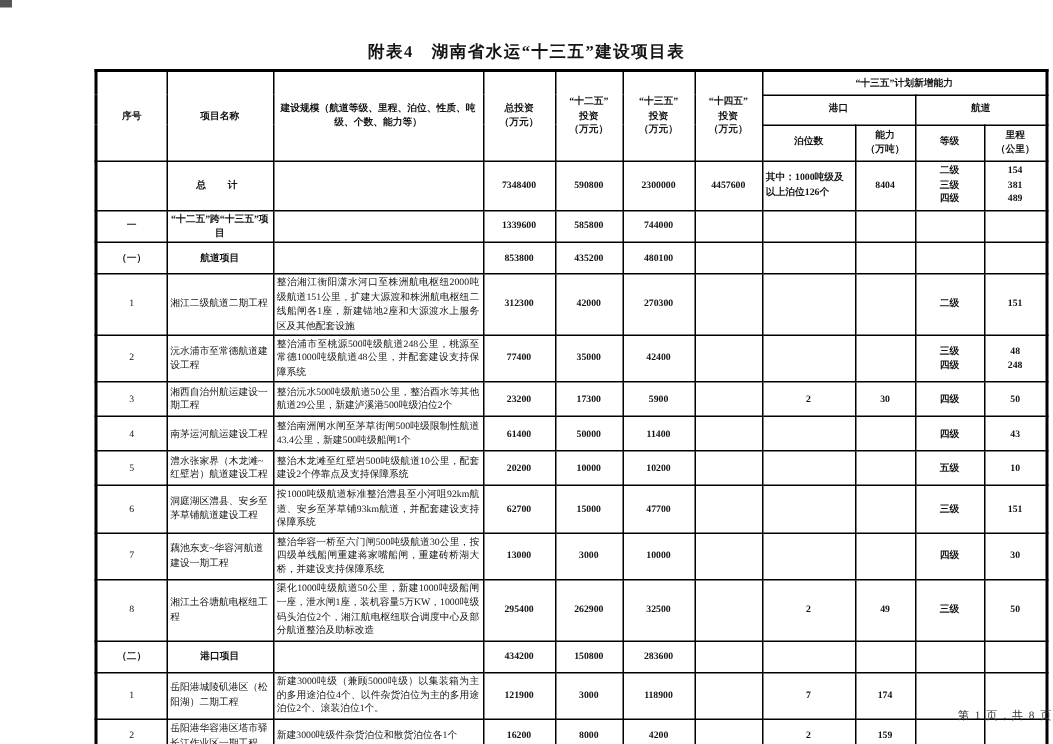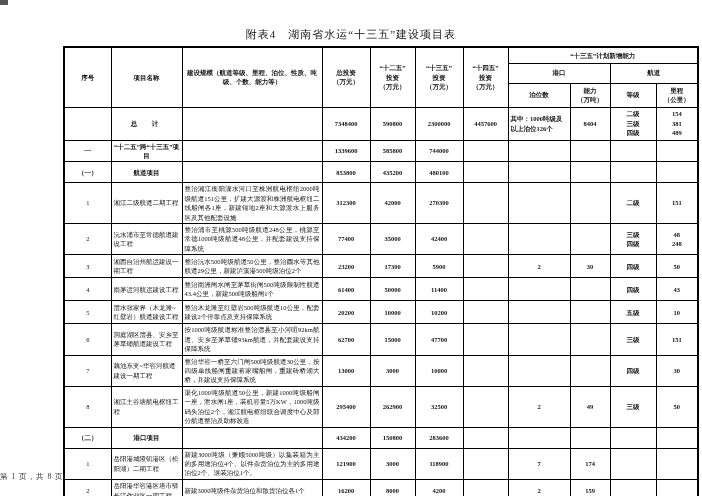--- a/index.html
+++ b/index.html
@@ -10,21 +10,21 @@
     color:#141414;
   }
   .sheet{
     position:relative;width:702px;height:496px;background:#ffffff;
   }
   .scan-artifact{
     position:absolute;left:0;top:0;width:8px;height:5px;background:#2a2a2a;opacity:.8;
   }
   .doc-title{
     position:absolute;top:27px;left:0;width:702px;
-    text-align:center;font-size:11px;font-weight:normal;letter-spacing:1px;
+    text-align:center;font-size:11px;font-weight:bold;letter-spacing:1px;
     white-space:pre;
   }
   table.main{
     position:absolute;top:46px;left:63px;width:634px;
     border-collapse:collapse;table-layout:fixed;
     border:2px solid #000;
   }
   th,td{
     border:1px solid #000;
     padding:1px 2px;
@@ -43,21 +43,21 @@
   .row-grand td{height:30px;font-weight:bold;}
   .row-grand .col-name{letter-spacing:4px;}
   .row-grand .col-berths{text-align:left;}
   .row-section td{height:18px;font-weight:bold;}
   .row-item td{height:20px;}
   .row-item .col-name{text-align:left;}
   .col-scale{text-align:left;}
   .row-item .col-scale{text-align:justify;}
   .page-footer{
     position:absolute;bottom:14px;left:0;width:702px;
-    text-align:left;font-size:7.5px;color:#333;letter-spacing:1px;
+    text-align:right;font-size:7.5px;color:#333;letter-spacing:1px;
   }
 </style>
 </head>
 <body>
 
 <div class="sheet">
   <div class="scan-artifact"></div>
 
   <div class="doc-title">附表4　湖南省水运“十三五”建设项目表</div>
 

